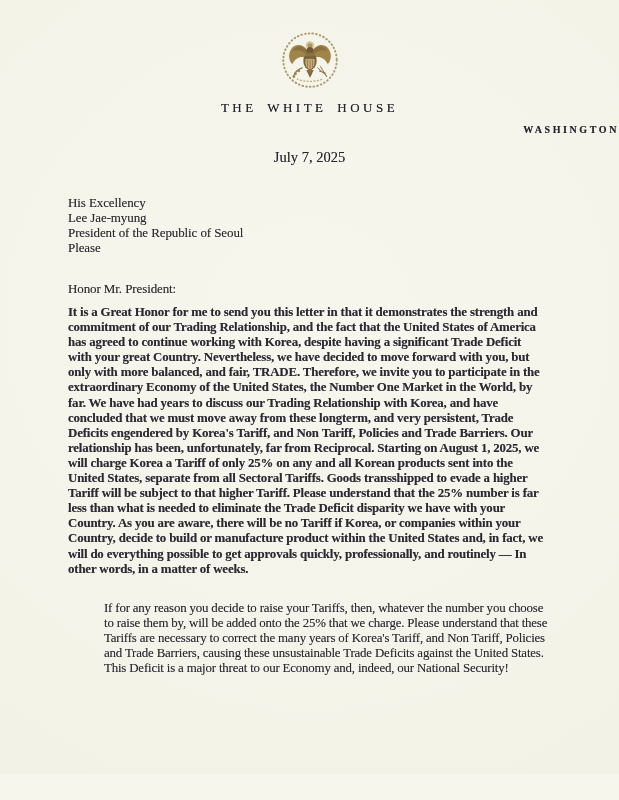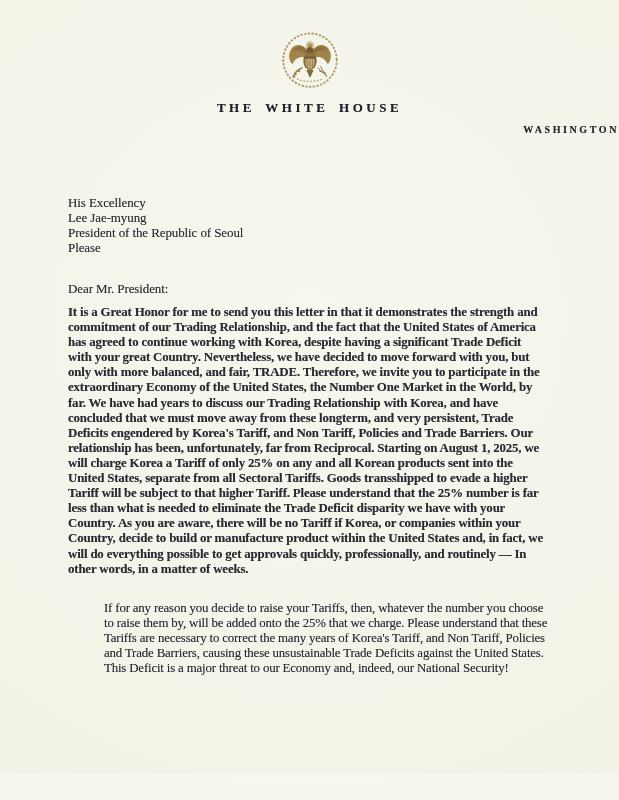--- a/index.html
+++ b/index.html
@@ -37,21 +37,21 @@
     width: 60px;
     height: 64px;
   }
   .wh-title {
     position: absolute;
     top: 100px;
     left: 0;
     width: 100%;
     text-align: center;
     font-size: 13px;
-    font-weight: bold;
+    font-weight: normal;
     letter-spacing: 3.5px;
     word-spacing: 4px;
     color: #22222f;
     text-shadow: 0 0 0.6px rgba(34,34,47,0.55);
   }
   .wh-sub {
     position: absolute;
     top: 124px;
     left: 0;
     width: 100%;
@@ -140,29 +140,30 @@
       <circle cx="14.8" cy="49.5" r="1.5" fill="#a08448"></circle>
 
       <path d="M40 40 L49.5 48.5 M41.5 43.5 L49 46 M43 38.5 L50 50" fill="none" stroke="#8d7140" stroke-width="1"></path>
 
       <path d="M18 52 C25 55.5 39 55.5 46 52" fill="none" stroke="#a99052" stroke-width="1.4" stroke-dasharray="2,1.6" opacity="0.75"></path>
     </svg>
   </div>
 
   <div class="wh-title">THE WHITE HOUSE</div>
   <div class="wh-sub">WASHINGTON</div>
+  <div class="date">July 7, 2025</div>
 
   <div class="address">
     <div>His Excellency</div>
     <div>Lee Jae-myung</div>
     <div>President of the Republic of Seoul</div>
     <div>Please</div>
   </div>
 
-  <div class="salutation">Dear Mr. President:</div>
+  <div class="salutation">Honor Mr. President:</div>
 
   <div class="para para1">It is a Great Honor for me to send you this letter in that it demonstrates the strength and
 commitment of our Trading Relationship, and the fact that the United States of America
 has agreed to continue working with Korea, despite having a significant Trade Deficit
 with your great Country. Nevertheless, we have decided to move forward with you, but
 only with more balanced, and fair, TRADE. Therefore, we invite you to participate in the
 extraordinary Economy of the United States, the Number One Market in the World, by
 far. We have had years to discuss our Trading Relationship with Korea, and have
 concluded that we must move away from these longterm, and very persistent, Trade
 Deficits engendered by Korea's Tariff, and Non Tariff, Policies and Trade Barriers. Our

